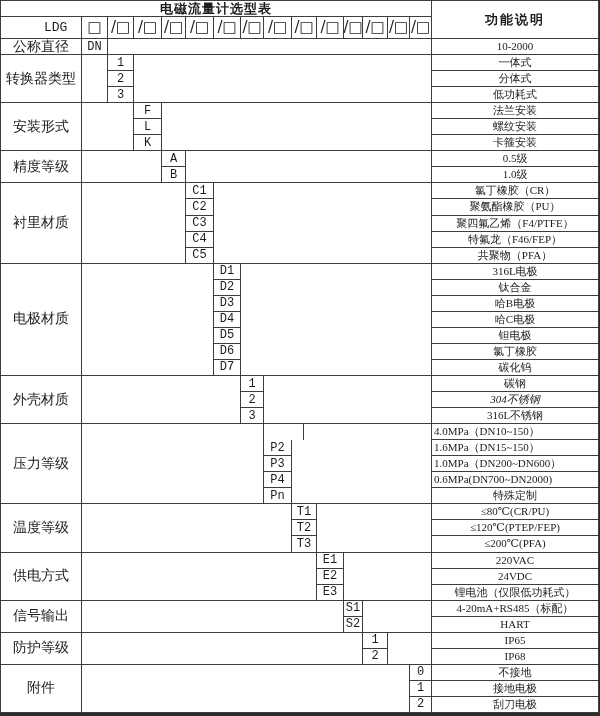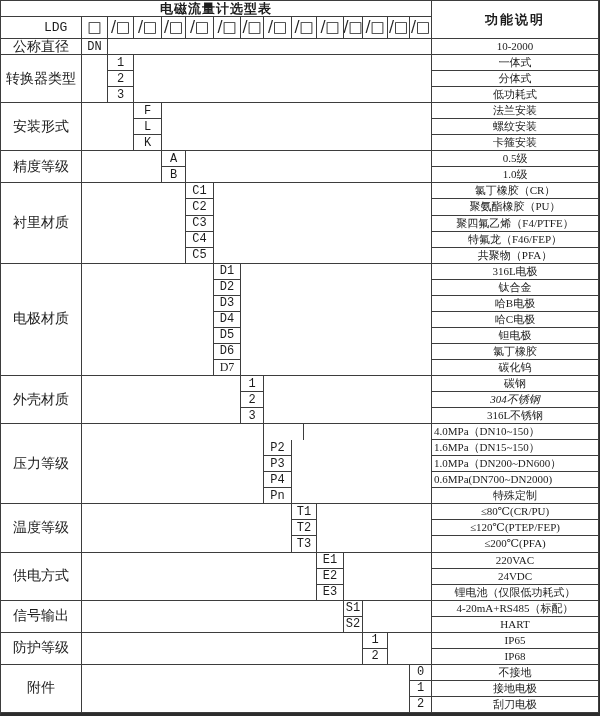--- a/index.html
+++ b/index.html
@@ -99,21 +99,21 @@
       <div class="c code-cell" style="grid-area: 18 / 7;">D2</div>
       <div class="c desc-cell" style="grid-area: 18 / 16;">钛合金</div>
       <div class="c code-cell" style="grid-area: 19 / 7;">D3</div>
       <div class="c desc-cell" style="grid-area: 19 / 16;">哈B电极</div>
       <div class="c code-cell" style="grid-area: 20 / 7;">D4</div>
       <div class="c desc-cell" style="grid-area: 20 / 16;">哈C电极</div>
       <div class="c code-cell" style="grid-area: 21 / 7;">D5</div>
       <div class="c desc-cell" style="grid-area: 21 / 16;">钽电极</div>
       <div class="c code-cell" style="grid-area: 22 / 7;">D6</div>
       <div class="c desc-cell" style="grid-area: 22 / 16;">氯丁橡胶</div>
-      <div class="c code-cell" style="grid-area: 23 / 7; font-family: Liberation Serif, serif;">D7</div>
+      <div class="c code-cell" style="grid-area: 23 / 7;">D7</div>
       <div class="c label-cell" style="grid-area: 24 / 1 / 27;">外壳材质</div>
       <div class="c desc-cell" style="grid-area: 23 / 16;">碳化钨</div>
       <div class="c filler" style="grid-area: 24 / 2 / 27 / 8;"></div>
       <div class="c filler" style="grid-area: 24 / 9 / 27 / 16;"></div>
       <div class="c code-cell" style="grid-area: 24 / 8;">1</div>
       <div class="c desc-cell" style="grid-area: 24 / 16;">碳钢</div>
       <div class="c code-cell" style="grid-area: 25 / 8;">2</div>
       <div class="c desc-cell" style="grid-area: 25 / 16; font-style: italic;">304不锈钢</div>
       <div class="c code-cell" style="grid-area: 26 / 8;">3</div>
       <div class="c desc-cell" style="grid-area: 26 / 16;">316L不锈钢</div>

